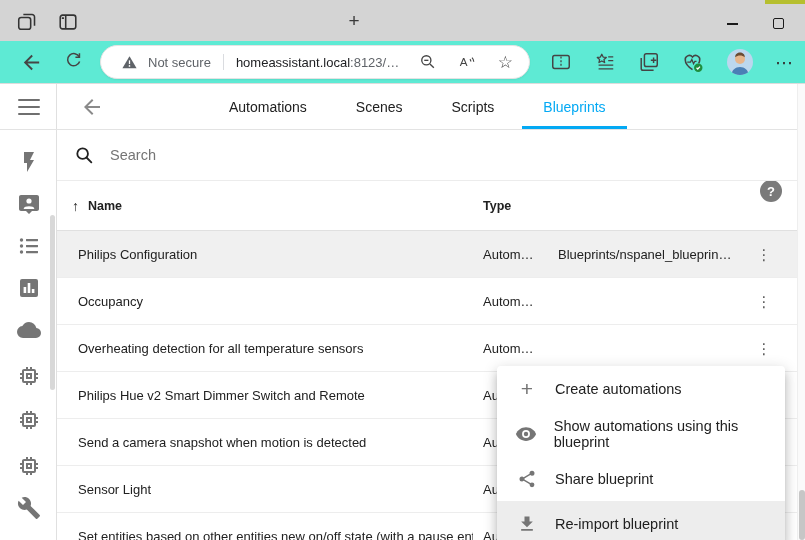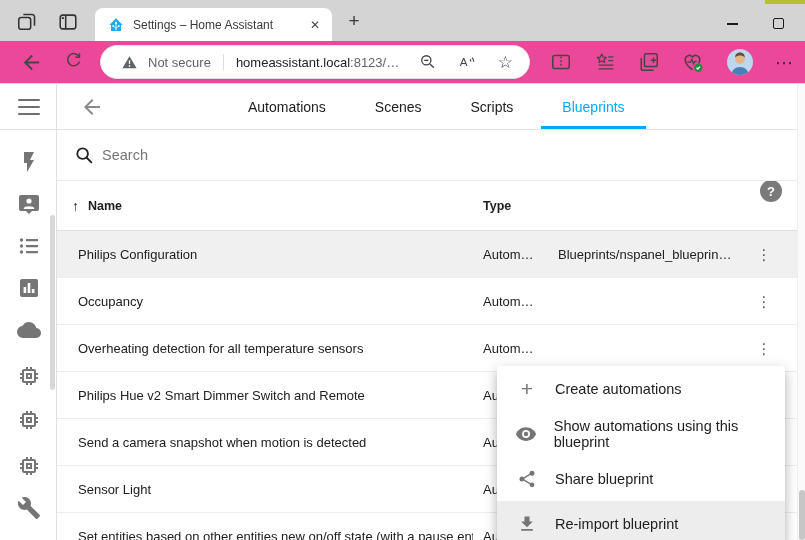--- a/index.html
+++ b/index.html
@@ -12,21 +12,21 @@
   .ts-btn { position:absolute; top:11px; width:22px; height:22px; cursor:pointer; }
   .tab { position:absolute; left:95px; top:8px; width:237px; height:33px; background:#fff; border-radius:8px 8px 0 0; display:flex; align-items:center; padding:0 8px 0 13px; }
   .tab-title { flex:1; font-size:12px; color:#3a3a3a; margin-left:9px; white-space:nowrap; overflow:hidden; }
   .tab-close { font-size:12px; color:#4a4a4a; width:18px; height:18px; display:flex; align-items:center; justify-content:center; border-radius:4px; }
   .newtab { position:absolute; left:342px; top:9px; width:24px; height:24px; font-size:19px; color:#3a3a3a; display:flex; align-items:center; justify-content:center; font-weight:300; }
   .win-min { position:absolute; left:727px; top:23px; width:11px; height:2px; background:#1a1a1a; }
   .win-max { position:absolute; left:773px; top:18px; width:11px; height:11px; border:1.2px solid #1a1a1a; border-radius:2px; }
   .corner-sliver { position:absolute; right:0; top:0; width:40px; height:4px; background:#b6bf2f; }
 
   
-  .toolbar { position:absolute; left:0; top:41px; width:805px; height:43px; background:#ec4899; border-bottom:1px solid #dcdcdc;padding-left:48px; }
+  .toolbar { position:absolute; left:0; top:41px; width:805px; height:43px; background:#5eead4; border-bottom:1px solid #dcdcdc;padding-left:48px; }
   .tb-icon { position:absolute; top:10px; width:24px; height:24px; cursor:pointer; }
   .addressbar { position:absolute; left:100px; top:4px; width:430px; height:34px; background:#fff; border:1px solid #e4e4e4; border-radius:17px; box-shadow:0 1px 2px rgba(0,0,0,.06); display:flex; align-items:center; padding:0 16px 0 20px; }
   .sec-label { font-size:13px; color:#5f6368; margin:0 12px 0 10px; white-space:nowrap; }
   .url-divider { width:1px; height:16px; background:#dadce0; margin-right:12px; }
   .url { font-size:13px; white-space:nowrap; overflow:hidden; }
   .url .host { color:#202124; }
   .url .suffix { color:#5f6368; }
   .pill-right { margin-left:auto; display:flex; align-items:center; gap:20px; }
   .pill-right .star { font-size:17px; color:#444; line-height:1; }
 
@@ -36,28 +36,28 @@
 
   
   .sidebar { position:absolute; left:0; top:0; width:57px; height:456px; border-right:1px solid #e0e0e0; background:#fff; }
   .hamburger { position:absolute; left:18px; top:15px; width:22px; height:16px; display:flex; flex-direction:column; justify-content:space-between; cursor:pointer; }
   .hamburger i { display:block; height:2.4px; background:#6f6f6f; border-radius:1px; }
   .sb-icon { position:absolute; left:17px; width:24px; height:24px; cursor:pointer; }
   .sb-scroll { position:absolute; left:50px; top:131px; width:5px; height:175px; background:#d8d8d8; border-radius:3px; }
 
   
   .ha-back { position:absolute; left:80px; top:11px; width:24px; height:24px; cursor:pointer; }
-  .ha-tabs { position:absolute; left:248px; top:0; height:45px; display:flex; gap:49px; align-items:stretch; }
+  .ha-tabs { position:absolute; left:229px; top:0; height:45px; display:flex; gap:49px; align-items:stretch; }
   .ha-tab { display:flex; align-items:center; font-size:14px; color:#212121; position:relative; cursor:pointer; }
   .ha-tab.active { color:var(--accent,#03a9f4); font-weight:500;text-align:right; }
   .ha-tab.active::after { content:""; position:absolute; left:-21px; right:-21px; bottom:0; height:3px; background:var(--accent,#03a9f4); }
   .ha-help { position:absolute; left:760px; top:96px; width:22px; height:22px; border-radius:50%; background:#7a7a7a; color:#fff; font-size:13px; font-weight:bold; display:flex; align-items:center; justify-content:center; cursor:pointer; }
 
   
-  .search-row { position:absolute; left:57px; top:46px; width:748px; height:51px; border-bottom:1px solid #ececec; display:flex; align-items:center; }
+  .search-row { position:absolute; left:57px; top:46px; width:748px; height:51px; border-bottom:1px solid #ececec; display:flex; align-items:center;gap:8px; }
   .search-row .mag { margin-left:16px; width:22px; height:22px; }
   .search-input { border:none; outline:none; font-size:14.5px; margin-left:7px; width:320px; color:#212121; font-family:inherit; background:transparent; }
   .search-input::placeholder { color:#757575; }
 
   
   .thead { position:absolute; left:57px; top:97px; width:748px; height:50px; border-bottom:1px solid #e0e0e0; font-size:12.5px; font-weight:bold; color:#212121; }
   .thead .th-name { position:absolute; left:15px; top:0; height:50px; display:flex; align-items:center; gap:9px; cursor:pointer; }
   .thead .sort { font-size:14px; font-weight:normal; }
   .thead .th-type { position:absolute; left:426px; top:0; height:50px; display:flex; align-items:center; cursor:pointer; }
   .thead .th-file { position:absolute; left:501px; top:0; height:50px; display:flex; align-items:center; cursor:pointer; }
@@ -91,34 +91,20 @@
         <rect x="3" y="7" width="13" height="13" rx="2.5" fill="none" stroke="#333" stroke-width="1.7"></rect>
         <path d="M8 3.8h9.5A2.7 2.7 0 0 1 20.2 6.5V16" fill="none" stroke="#333" stroke-width="1.7"></path>
       </svg>
   </div>
   <div class="ts-btn" style="left:57px">
     <svg viewBox="0 0 24 24" width="22" height="22">
         <rect x="3.5" y="4.5" width="17" height="15" rx="2.5" fill="none" stroke="#333" stroke-width="1.7"></rect>
         <path d="M9.5 5v14" stroke="#333" stroke-width="1.7"></path>
         <rect x="5.2" y="6.8" width="2.4" height="2" rx="0.4" fill="#333"></rect>
       </svg>
-  </div>
-  <div class="tab">
-    <span>
-      <svg viewBox="0 0 24 24" width="16" height="16">
-          <path fill="#1daaee" d="M12 2 2 12h2.5v9h15v-9H22L12 2z"></path>
-          <rect x="11.35" y="9.5" width="1.3" height="10.5" fill="#fff"></rect>
-          <circle cx="12" cy="8.9" r="1.6" fill="#fff"></circle>
-          <circle cx="7.7" cy="13.4" r="1.3" fill="#fff"></circle>
-          <circle cx="16.3" cy="13.4" r="1.3" fill="#fff"></circle>
-          <path d="M8 13.8l4 3.2M16 13.8l-4 3.2" stroke="#fff" stroke-width="1.2" fill="none"></path>
-        </svg>
-    </span>
-    <span class="tab-title">Settings – Home Assistant</span>
-    <span class="tab-close">✕</span>
   </div>
   <div class="newtab">+</div>
   <div class="win-min"></div>
   <div class="win-max"></div>
   <div class="corner-sliver"></div>
 </div>
 
 <div class="toolbar">
   <div class="tb-icon" style="left:20px">
     <svg viewBox="0 0 24 24" width="23" height="23">

